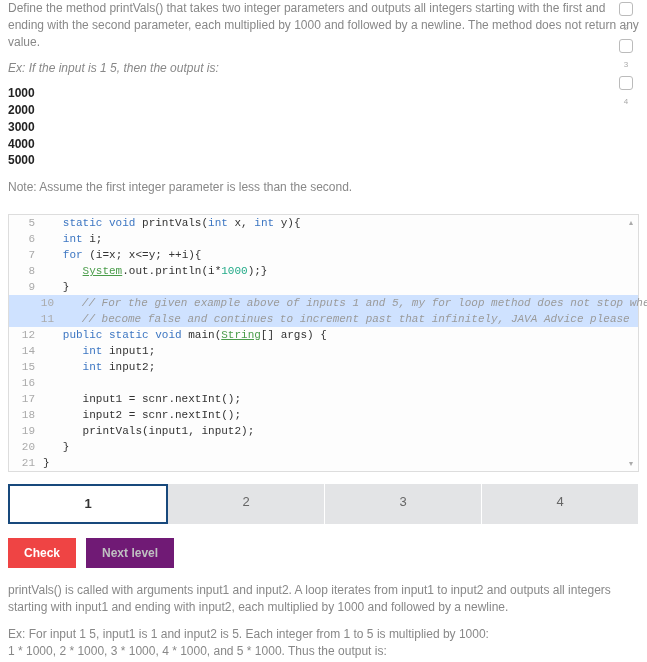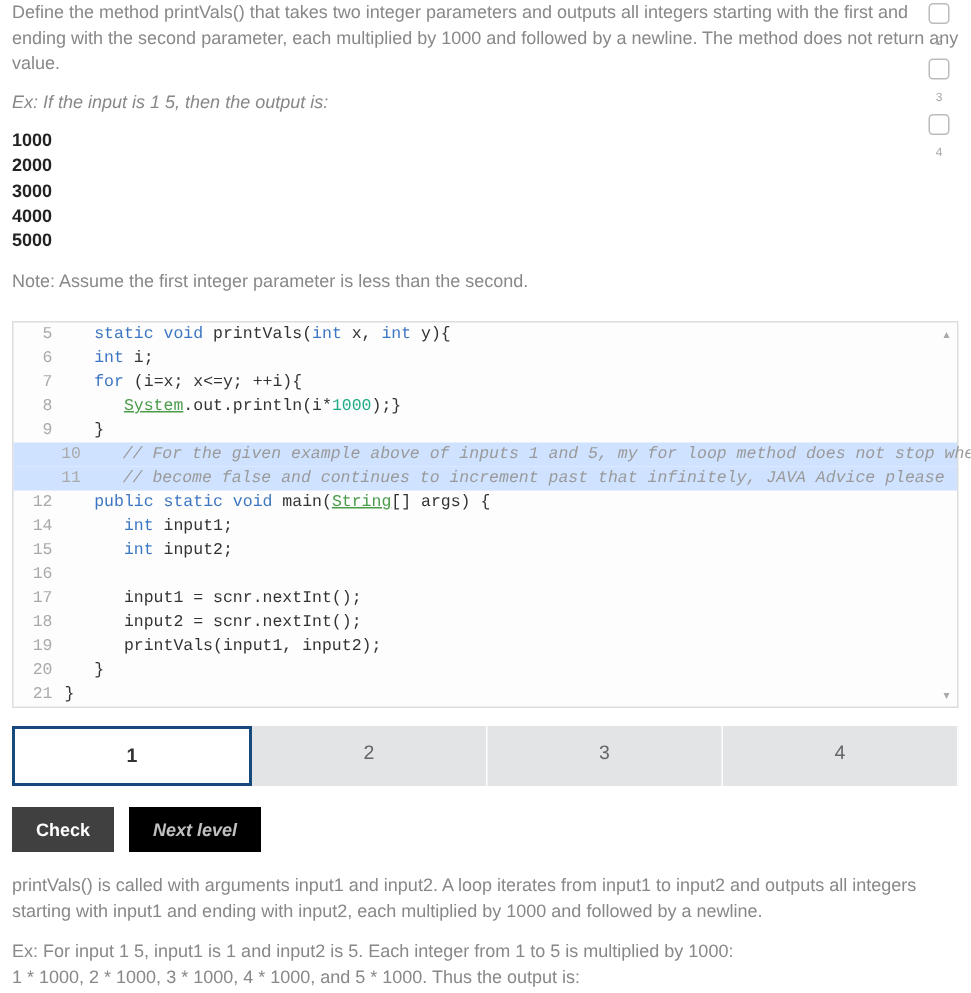--- a/index.html
+++ b/index.html
@@ -68,22 +68,22 @@
   }
   .tab.active { background: #fff; border: 2px solid #18497c; font-weight: 600; color: #333; }
   .btn-row { display: flex; gap: 10px; margin-bottom: 14px; }
   .btn {
     padding: 8px 16px;
     font-size: 12px;
     border: none;
     cursor: pointer;
     font-weight: 600;
   }
-  .btn-check { background: #404040; color: #fff; }
-  .btn-next { background: #000000; color: #bfc0c1; cursor: default; font-style: italic; }
+  .btn-check { background: #ef4444; color: #fff; }
+  .btn-next { background: #701a75; color: #bfc0c1; cursor: default; }
   .explain { color: #888; margin-bottom: 10px; }
   .side-icons {
     position: absolute;
     top: 2px;
     right: 6px;
     display: flex;
     flex-direction: column;
     gap: 6px;
     align-items: center;
   }

